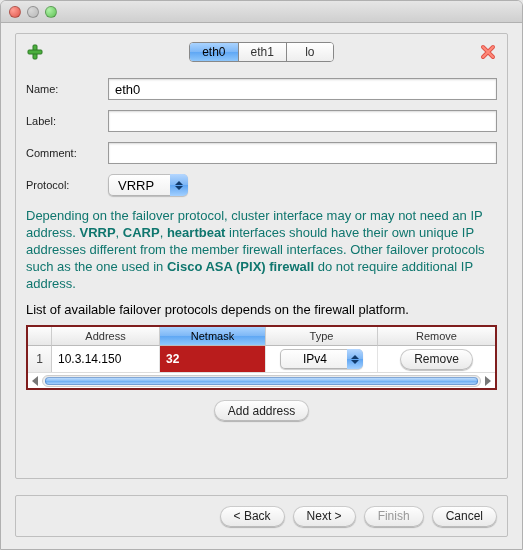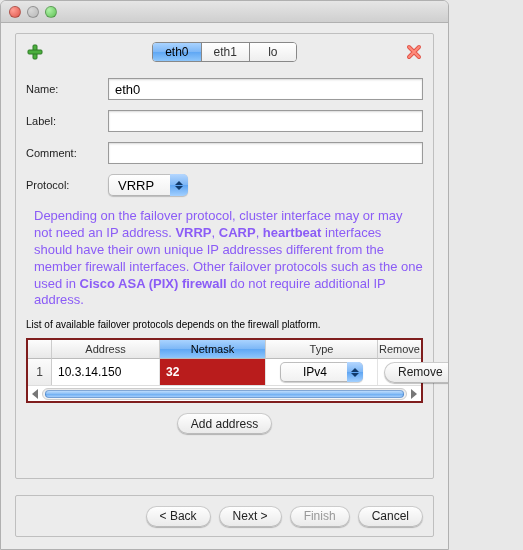--- a/index.html
+++ b/index.html
@@ -6,21 +6,21 @@
   body {
     margin: 0;
     font-family: "Lucida Grande", "Helvetica Neue", Arial, sans-serif;
     font-size: 12px;
     background: #e8e8e8;
     width: 523px;
     height: 550px;
     overflow: hidden;
   }
   .window {
-    width: 449px;
+    width: 523px;
     height: 550px;
     background: #ececec;
     display: flex;
     flex-direction: column;
     border: 1px solid #b0b0b0;
     border-radius: 6px 6px 0 0;
     overflow: hidden;
   }
   .titlebar {
     height: 22px;
@@ -133,25 +133,24 @@
   .select-arrows .tri {
     width: 0; height: 0; border-left: 4px solid transparent; border-right: 4px solid transparent;
   }
   .tri.up { border-bottom: 4px solid #103a6c; }
   .tri.down { border-top: 4px solid #103a6c; }
 
   .desc {
     margin-top: 12px;
     font-size: 13px;
     line-height: 1.3;
-    color: #8b5cf6;
-    margin-left: 8px;
+    color: #0f766e;
   }
   .desc b { font-weight: bold; }
-  .sub { margin-top: 10px; font-size: 10px; }
+  .sub { margin-top: 10px; font-size: 13px; }
 
   .table {
     margin-top: 8px;
     border: 2px solid #7f1d1d;
     background: #fff;
     font-size: 12px;
   }
   .thead, .trow {
     display: grid;
     grid-template-columns: 24px 108px 106px 112px 1fr;

